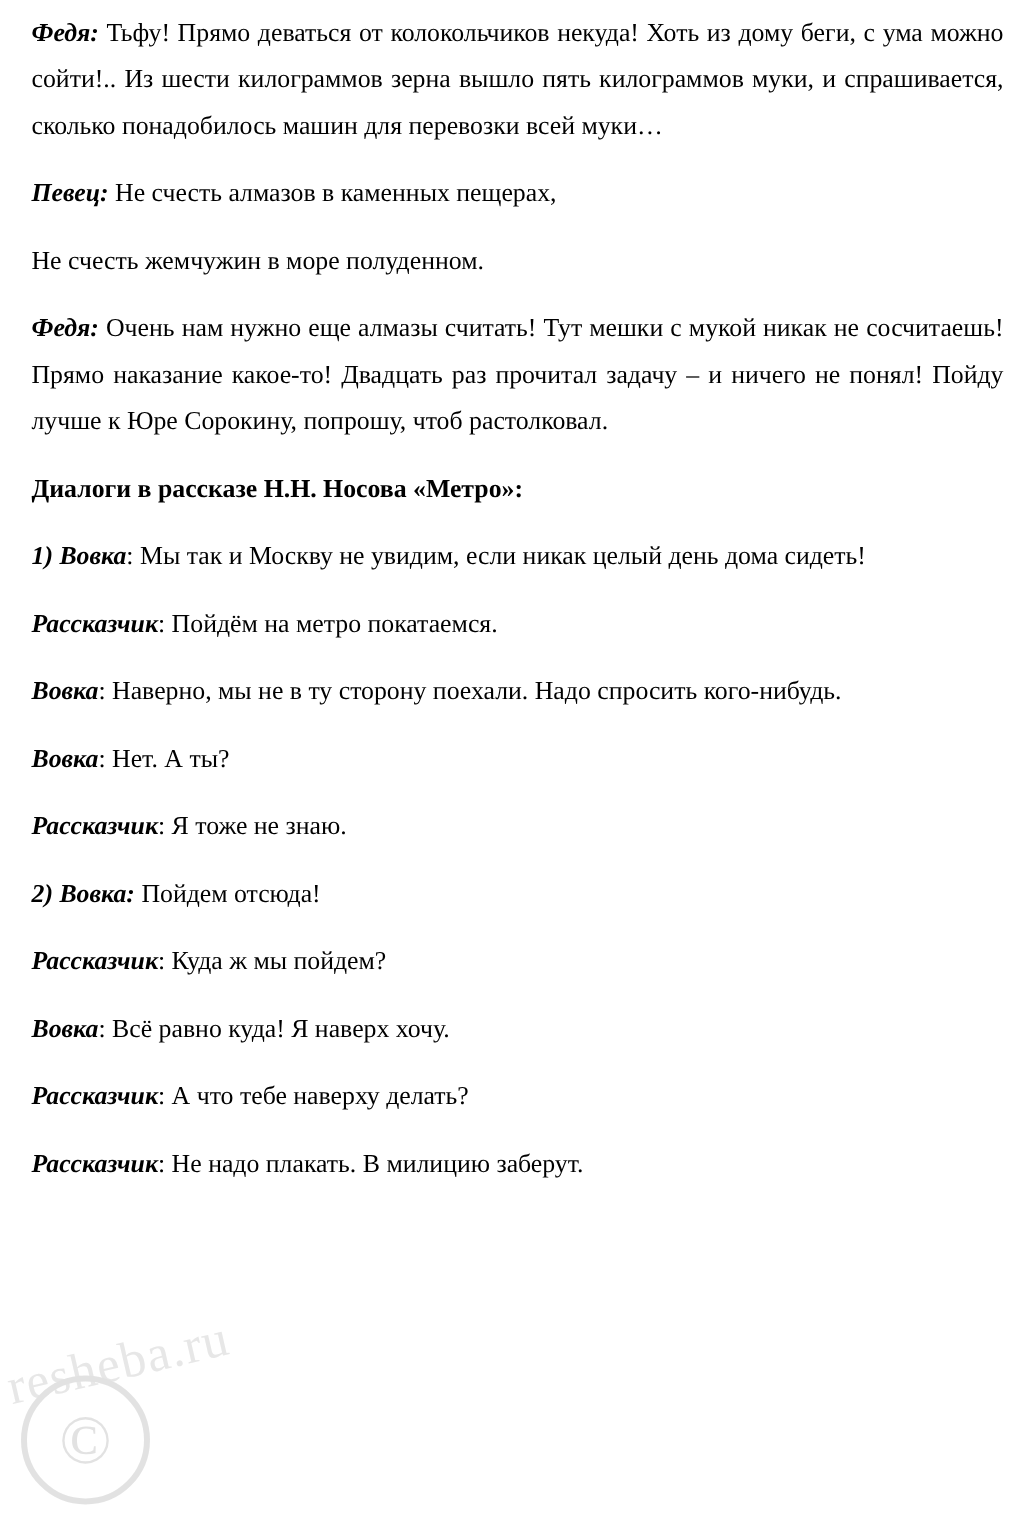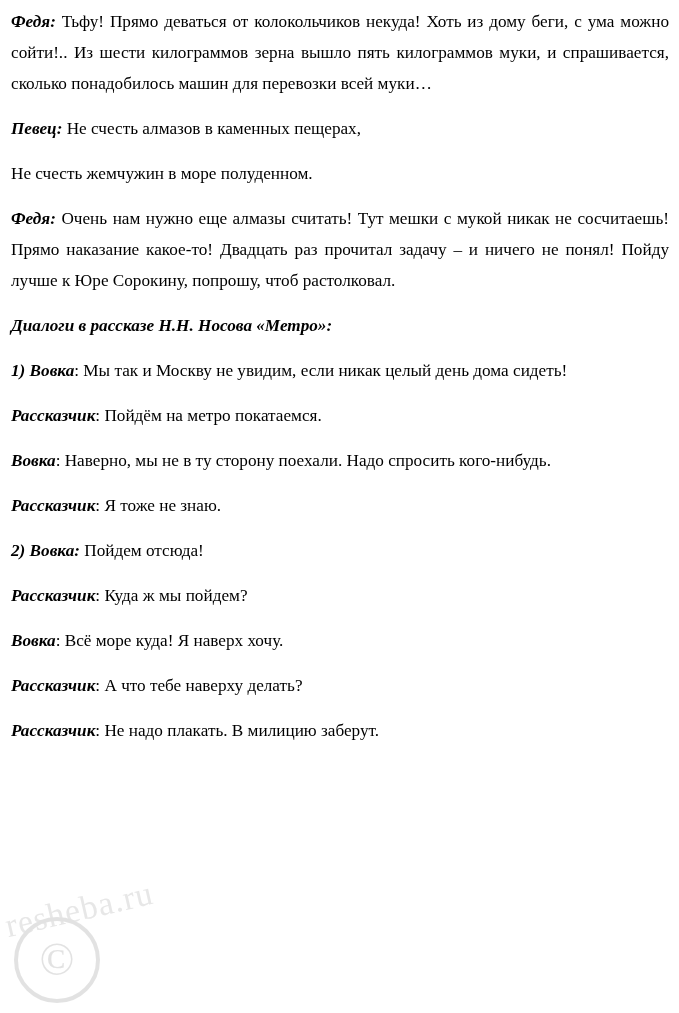--- a/index.html
+++ b/index.html
@@ -16,36 +16,35 @@
     overflow: hidden;
   }
   .page {
     position: relative;
     width: 679px;
     height: 1013px;
     box-sizing: border-box;
     padding: 6px 10px 0 10px;
   }
   p.para {
-    margin: 0 0 14px 1px;
+    margin: 0 0 14px 11px;
     font-size: 17.2px;
     line-height: 31px;
     text-align: justify;
     text-justify: inter-word;
   }
   p.para:last-child {
     margin-bottom: 0;
   }
   .speaker-bi {
     font-weight: bold;
     font-style: italic;
   }
   .heading-bi {
     font-weight: bold;
-    font-style: italic;
   }
   .plain {
     font-weight: normal;
     font-style: normal;
   }
   
   .watermark {
     position: absolute;
     left: 8px;
     bottom: 4px;
@@ -118,36 +117,39 @@
 
   <p class="para">
     <span class="speaker-bi">Рассказчик</span><span class="plain">: Пойдём на метро покатаемся.</span>
   </p>
 
   <p class="para">
     <span class="speaker-bi">Вовка</span><span class="plain">: Наверно, мы не в ту сторону поехали. Надо спросить кого-нибудь.</span>
   </p>
 
 
+  <p class="para">
+    <span class="speaker-bi">Вовка</span><span class="plain">: Нет. А ты?</span>
+  </p>
 
   <p class="para">
     <span class="speaker-bi">Рассказчик</span><span class="plain">: Я тоже не знаю.</span>
   </p>
 
 
   <p class="para">
     <span class="speaker-bi">2) Вовка:</span><span class="plain"> Пойдем отсюда!</span>
   </p>
 
   <p class="para">
     <span class="speaker-bi">Рассказчик</span><span class="plain">: Куда ж мы пойдем?</span>
   </p>
 
   <p class="para">
-    <span class="speaker-bi">Вовка</span><span class="plain">: Всё море куда! Я наверх хочу.</span>
+    <span class="speaker-bi">Вовка</span><span class="plain">: Всё равно куда! Я наверх хочу.</span>
   </p>
 
   <p class="para">
     <span class="speaker-bi">Рассказчик</span><span class="plain">: А что тебе наверху делать?</span>
   </p>
 
 
   <p class="para">
     <span class="speaker-bi">Рассказчик</span><span class="plain">: Не надо плакать. В милицию заберут.</span>
   </p>

